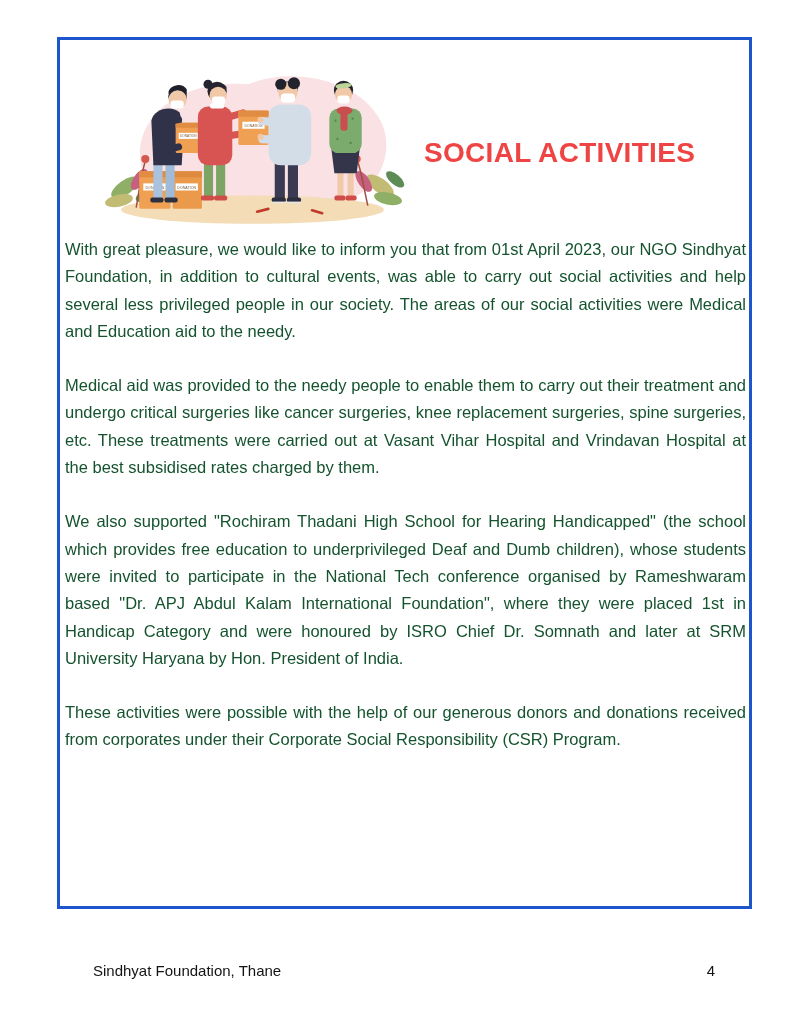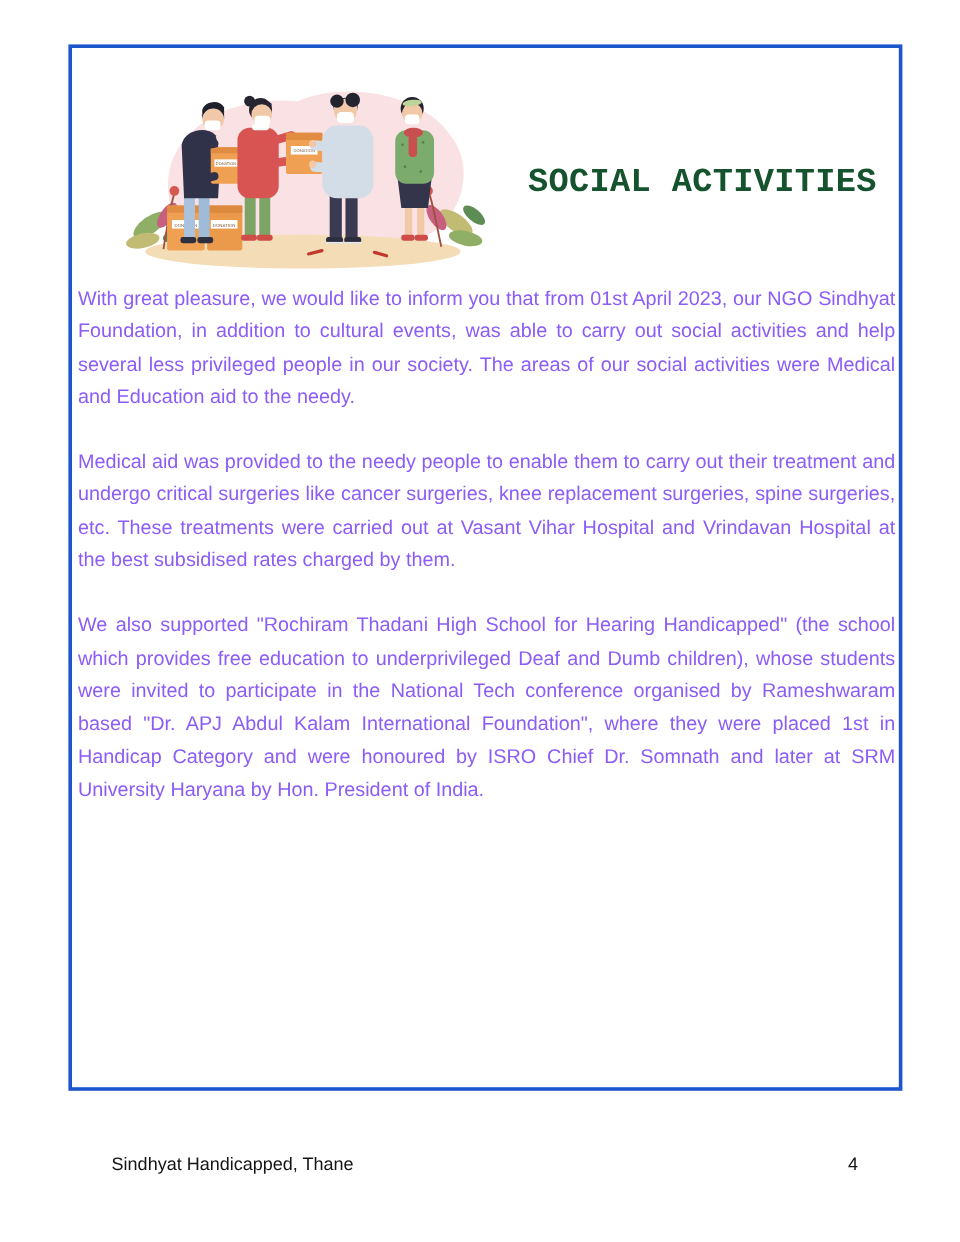--- a/index.html
+++ b/index.html
@@ -8,27 +8,27 @@
     font-family:"Liberation Sans", sans-serif;color:#111;overflow:hidden;
   }
   .border-frame{
     position:absolute;left:57px;top:37px;width:695px;height:872px;
     border:3px solid #1d55cc;box-sizing:border-box;background:transparent;
   }
   .illustration{
     position:absolute;left:88px;top:58px;width:330px;height:180px;
   }
   .page-title{
-    position:absolute;left:440px;top:133px;
-    font-size:28px;font-weight:bold;line-height:39px;color:#14532d;
-    letter-spacing:0.3px;white-space:nowrap;font-family:Liberation Mono, monospace;
+    position:absolute;left:424px;top:133px;
+    font-size:28px;font-weight:bold;line-height:39px;color:#ef4444;
+    letter-spacing:0.3px;white-space:nowrap;
   }
   .content{
     position:absolute;left:65px;top:236px;width:681px;
-    font-size:16.5px;line-height:27.3px;text-align:justify;color:#8b5cf6;
+    font-size:16.5px;line-height:27.3px;text-align:justify;color:#14532d;
   }
   .content p{margin:0 0 27px 0;}
   .page-footer{
     position:absolute;left:93px;top:962px;width:622px;
     display:flex;justify-content:space-between;align-items:baseline;
     font-size:15px;color:#141414;
   }
 </style>
 </head>
 <body>
@@ -162,18 +162,19 @@
 </div>
 
 <div class="page-title">
   <div>SOCIAL ACTIVITIES</div>
 </div>
 
 <div class="content">
   <p>With great pleasure, we would like to inform you that from 01st April 2023, our NGO Sindhyat Foundation, in addition to cultural events, was able to carry out social activities and help several less privileged people in our society. The areas of our social activities were Medical and Education aid to the needy.</p>
   <p>Medical aid was provided to the needy people to enable them to carry out their treatment and undergo critical surgeries like cancer surgeries, knee replacement surgeries, spine surgeries, etc. These treatments were carried out at Vasant Vihar Hospital and Vrindavan Hospital at the best subsidised rates charged by them.</p>
   <p>We also supported "Rochiram Thadani High School for Hearing Handicapped" (the school which provides free education to underprivileged Deaf and Dumb children), whose students were invited to participate in the National Tech conference organised by Rameshwaram based "Dr. APJ Abdul Kalam International Foundation", where they were placed 1st in Handicap Category and were honoured by ISRO Chief Dr. Somnath and later at SRM University Haryana by Hon. President of India.</p>
+  <p>These activities were possible with the help of our generous donors and donations received from corporates under their Corporate Social Responsibility (CSR) Program.</p>
 </div>
 
 <div class="page-footer">
-  <span>Sindhyat Handicapped, Thane</span>
+  <span>Sindhyat Foundation, Thane</span>
   <span>4</span>
 </div>
 
 </body></html>

